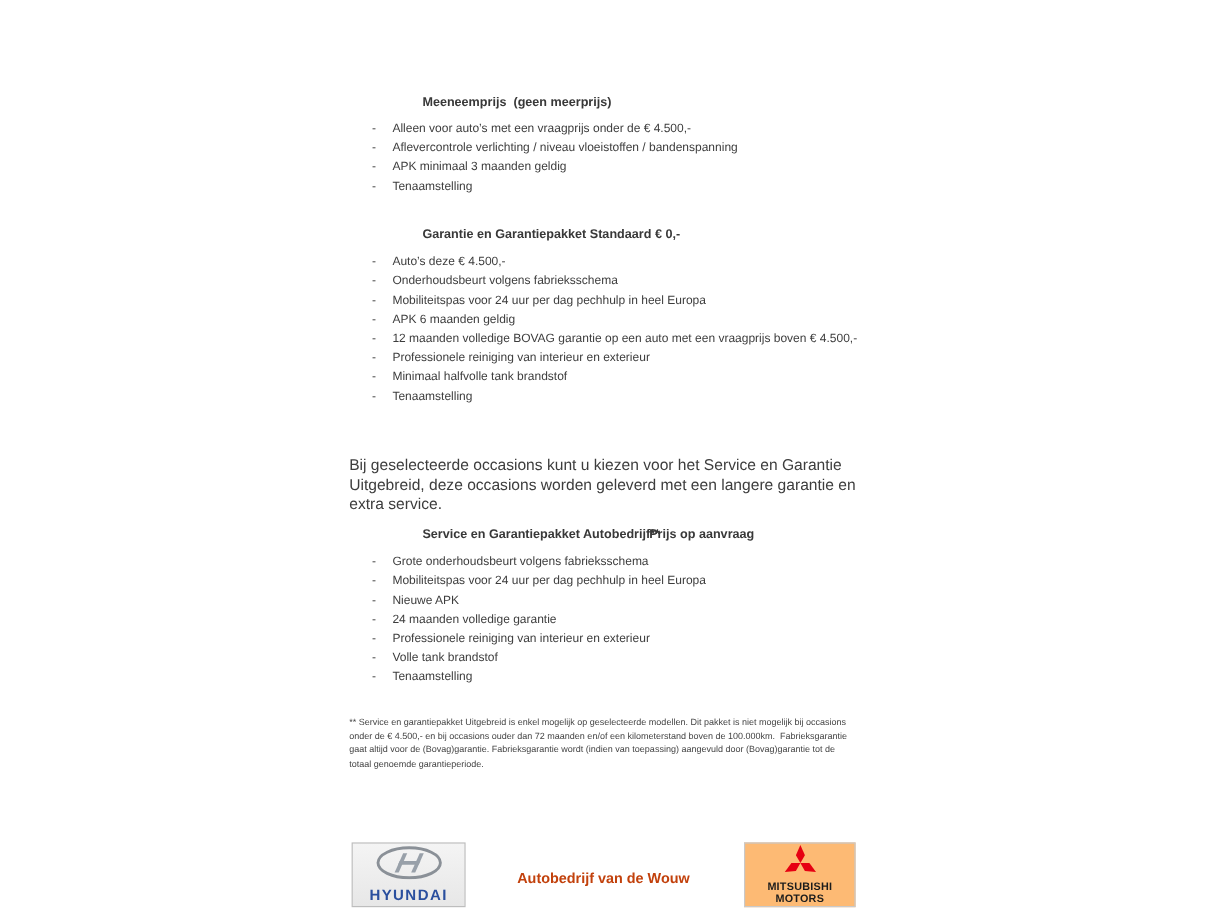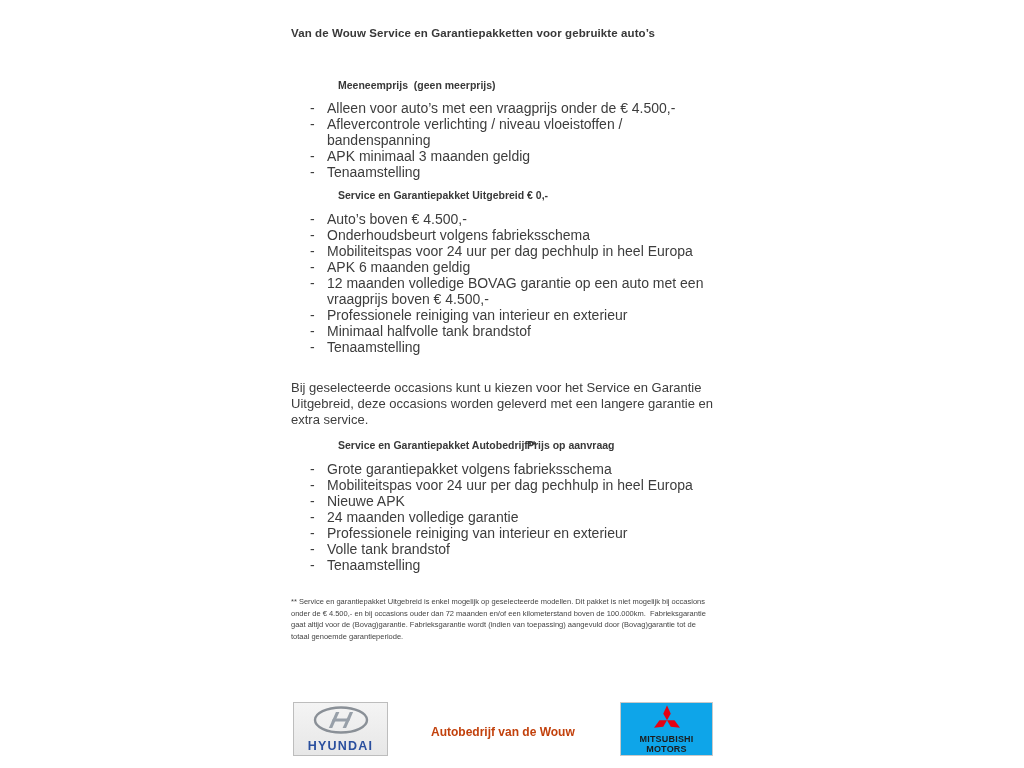--- a/index.html
+++ b/index.html
@@ -11,34 +11,34 @@
     -webkit-font-smoothing:antialiased;
   }
   .page { position:relative; width:1024px; height:768px; background:#ffffff; overflow:hidden; }
   .doc  { position:absolute; left:291px; top:0; width:424px; height:768px; }
 
   .title {
     position:absolute; top:27px; left:0; width:440px;
     font-size:11.5px; font-weight:bold; color:#383838; letter-spacing:0.1px;
   }
   .sec-heading {
-    position:absolute; left:2px; width:440px;
+    position:absolute; left:16px; width:440px;
     font-size:10.5px; font-weight:bold; color:#383838;padding-left:45px;
   }
   .h1 { top:79px; }
   .h2 { top:189px; }
   .h3 { top:439px; }
   .price-note { position:absolute; left:234px; top:0; font-weight:bold; }
 
   ul.dash-list { position:absolute; left:0; width:424px; list-style:none; }
   .l1 { top:100px; }
   .l2 { top:211px; }
   .l3 { top:461px; }
   ul.dash-list li {
-    position:relative; padding-left:36px; font-size:14px;
+    position:relative; padding-left:36px; font-size:10px;
     line-height:16px; color:#3d3d3d;
   }
   ul.dash-list li::before {
     content:"-"; position:absolute; left:19px; top:0;
   }
 
   .paragraph {
     position:absolute; top:380px; left:0; width:434px;
     font-size:13px; line-height:16px; color:#3d3d3d;
   }
@@ -56,67 +56,66 @@
     left:2px; width:95px;
     background:linear-gradient(#f4f4f4,#e7e7e7);
     border:1px solid #bdbdbd;
   }
   .hyundai-text {
     font-size:12.5px; font-weight:bold; color:#2a4f9e;
     letter-spacing:1.2px; margin-top:1px;
   }
   .mitsubishi-box {
     right:2px; width:93px;
-    background:#0ea5e9; border:1px solid #c9c9c9;
+    background:#fdba74; border:1px solid #c9c9c9;
   }
   .mitsubishi-text {
     font-size:9px; font-weight:bold; color:#1c1c1c;
     line-height:10px; letter-spacing:0.2px; text-align:center; margin-top:2px;
   }
   .dealer-name {
     position:absolute; left:140px; top:23px;
     font-size:12px; font-weight:bold; color:#c2410c;
   }
 </style>
 </head>
 <body>
 
 <div class="page">
   <div class="doc">
 
-    <div class="title">Van de Wouw Service en Garantiepakketten voor gebruikte auto’s</div>
 
     <div class="sec-heading h1">Meeneemprijs&nbsp; (geen meerprijs)</div>
     <ul class="dash-list l1">
       <li>Alleen voor auto’s met een vraagprijs onder de € 4.500,-</li>
       <li>Aflevercontrole verlichting / niveau vloeistoffen / bandenspanning</li>
       <li>APK minimaal 3 maanden geldig</li>
       <li>Tenaamstelling</li>
     </ul>
 
-    <div class="sec-heading h2">Service en Garantiepakket Uitgebreid € 0,-</div>
+    <div class="sec-heading h2">Garantie en Garantiepakket Standaard € 0,-</div>
     <ul class="dash-list l2">
-      <li>Auto’s boven € 4.500,-</li>
+      <li>Auto’s deze € 4.500,-</li>
       <li>Onderhoudsbeurt volgens fabrieksschema</li>
       <li>Mobiliteitspas voor 24 uur per dag pechhulp in heel Europa</li>
       <li>APK 6 maanden geldig</li>
       <li>12 maanden volledige BOVAG garantie op een auto met een vraagprijs boven €&nbsp;4.500,-</li>
       <li>Professionele reiniging van interieur en exterieur</li>
       <li>Minimaal halfvolle tank brandstof</li>
       <li>Tenaamstelling</li>
     </ul>
 
     <div class="paragraph">Bij geselecteerde occasions kunt u kiezen voor het Service en Garantie Uitgebreid, deze occasions worden geleverd met een langere garantie en extra service.</div>
 
     <div class="sec-heading h3">
       <span>Service en Garantiepakket Autobedrijf**</span>
       <span class="price-note">Prijs op aanvraag</span>
     </div>
     <ul class="dash-list l3">
-      <li>Grote garantiepakket volgens fabrieksschema</li>
+      <li>Grote onderhoudsbeurt volgens fabrieksschema</li>
       <li>Mobiliteitspas voor 24 uur per dag pechhulp in heel Europa</li>
       <li>Nieuwe APK</li>
       <li>24 maanden volledige garantie</li>
       <li>Professionele reiniging van interieur en exterieur</li>
       <li>Volle tank brandstof</li>
       <li>Tenaamstelling</li>
     </ul>
 
     <div class="footnote">** Service en garantiepakket Uitgebreid is enkel mogelijk op geselecteerde modellen. Dit pakket is niet mogelijk bij occasions onder de € 4.500,- en bij occasions ouder dan 72 maanden en/of een kilometerstand boven de 100.000km.&nbsp; Fabrieksgarantie gaat altijd voor de (Bovag)garantie. Fabrieksgarantie wordt (indien van toepassing) aangevuld door (Bovag)garantie tot de totaal genoemde garantieperiode.</div>
 

